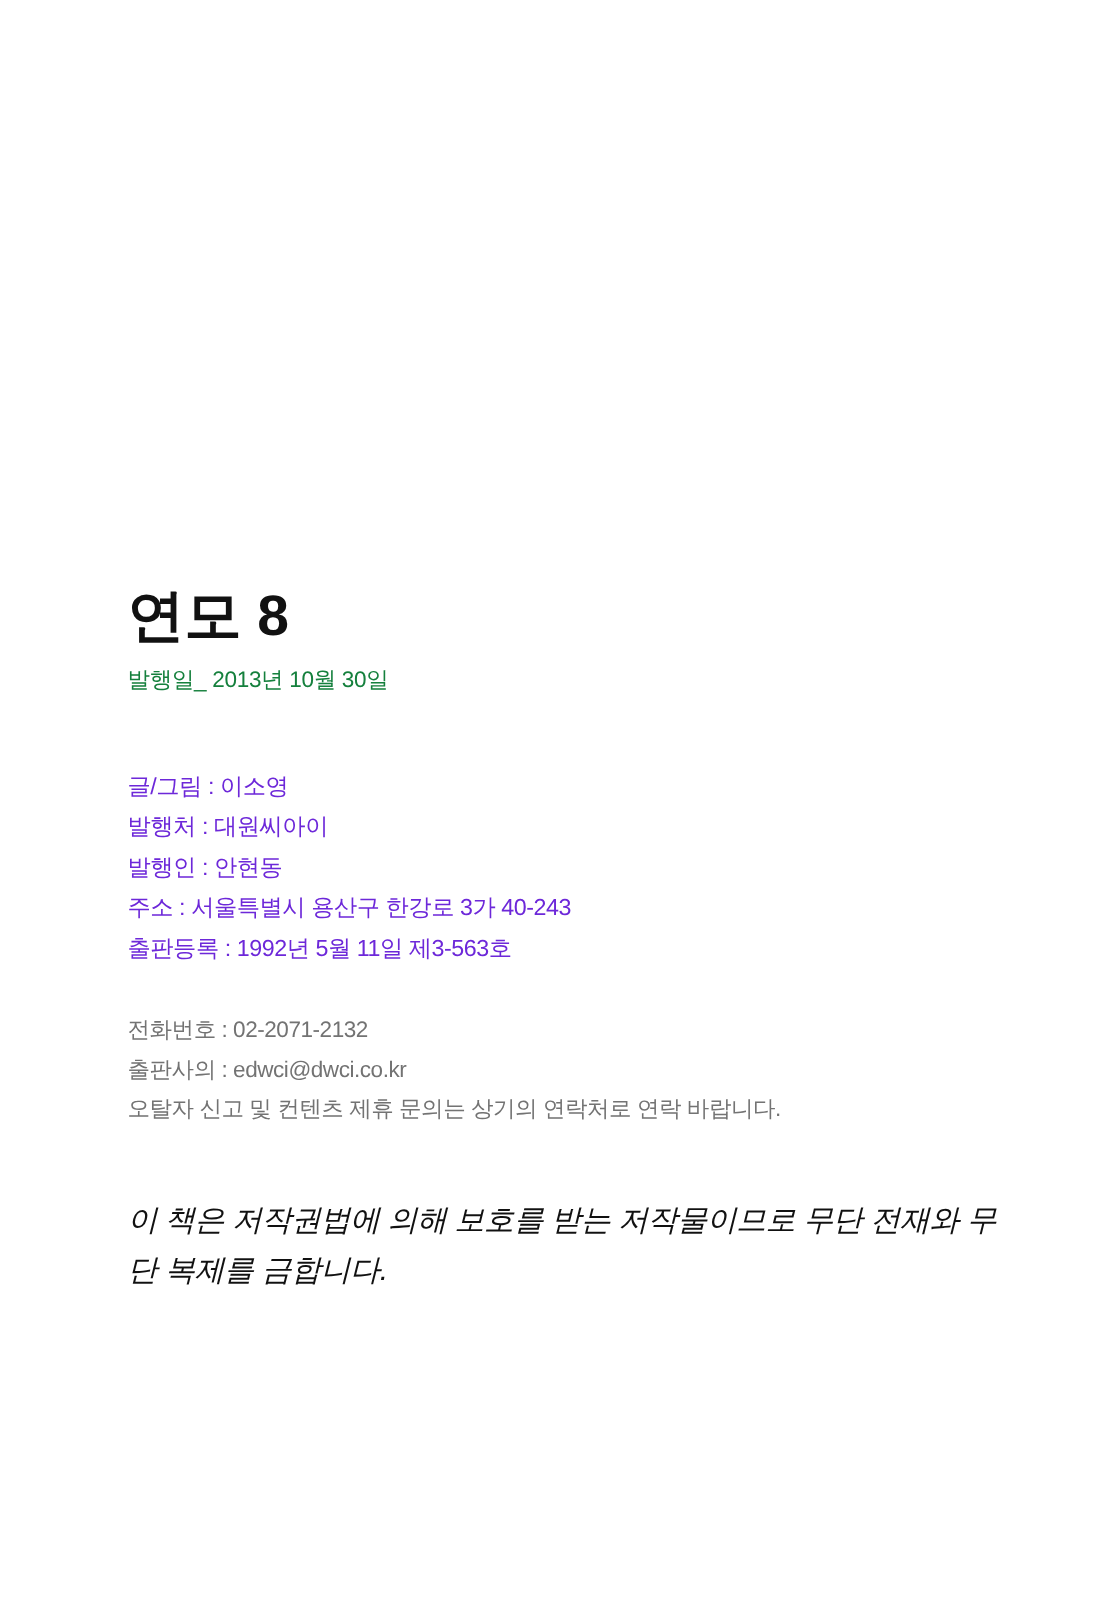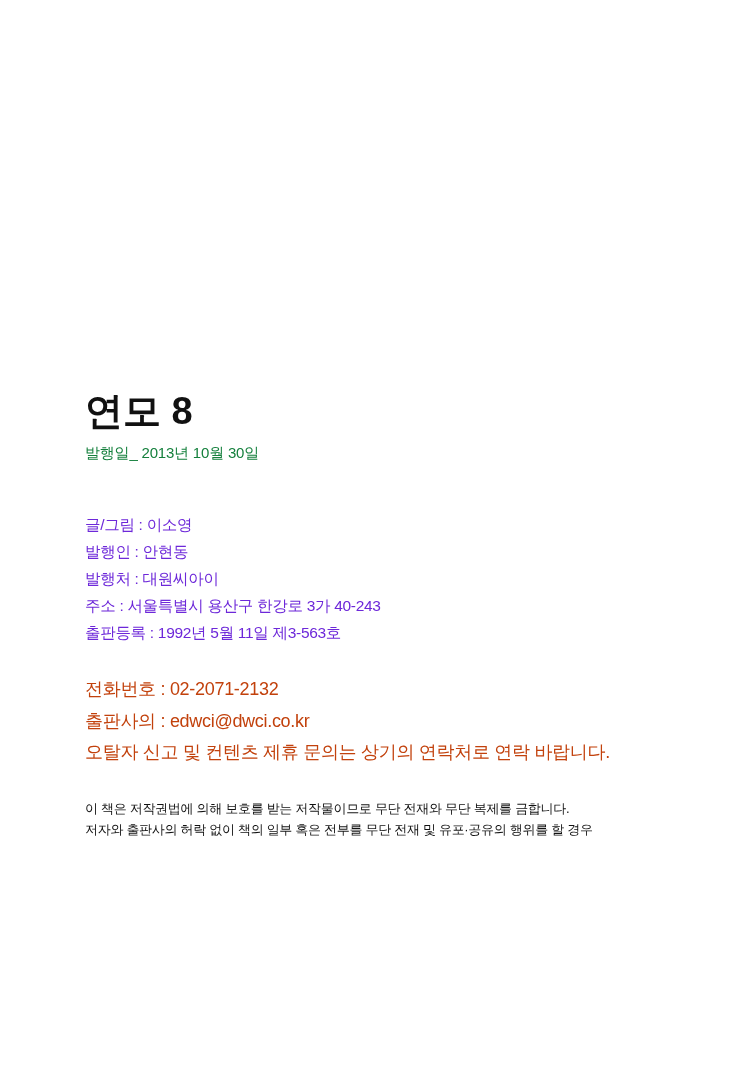--- a/index.html
+++ b/index.html
@@ -54,64 +54,64 @@
     font-size: 15.5px;
     line-height: 1.75;
     color: #6d28d9;
     letter-spacing: -0.3px;
     white-space: nowrap;
   }
   .contact {
     margin: 0 0 0 0;
   }
   .contact-line {
-    font-size: 18px;
+    font-size: 15px;
     line-height: 1.75;
-    color: #c2410c;
+    color: #737373;
     letter-spacing: -0.3px;
     white-space: nowrap;
   }
   .notice {
     position: absolute;
     left: 85px;
     top: 798px;
     width: 580px;
   }
   .notice-line {
-    font-size: 13px;
+    font-size: 20px;
     line-height: 1.65;
     color: #111111;
     letter-spacing: -0.3px;
+    font-style: italic;
   }
 </style>
 </head>
 <body>
 
 <div class="page">
 
   <div class="colophon">
 
     <h1 class="book-title">연모 8</h1>
 
     <div class="pub-date">발행일_ 2013년 10월 30일</div>
 
     <div class="credits">
       <div class="credit-line">글/그림 : 이소영</div>
+      <div class="credit-line">발행처 : 대원씨아이</div>
       <div class="credit-line">발행인 : 안현동</div>
-      <div class="credit-line">발행처 : 대원씨아이</div>
       <div class="credit-line">주소 : 서울특별시 용산구 한강로 3가 40-243</div>
       <div class="credit-line">출판등록 : 1992년 5월 11일 제3-563호</div>
     </div>
 
     <div class="contact">
       <div class="contact-line">전화번호 : 02-2071-2132</div>
       <div class="contact-line email">출판사의 : edwci@dwci.co.kr</div>
       <div class="contact-line">오탈자 신고 및 컨텐츠 제휴 문의는 상기의 연락처로 연락 바랍니다.</div>
     </div>
 
   </div>
 
   <div class="notice">
     <div class="notice-line">이 책은 저작권법에 의해 보호를 받는 저작물이므로 무단 전재와 무단 복제를 금합니다.</div>
-    <div class="notice-line">저자와 출판사의 허락 없이 책의 일부 혹은 전부를 무단 전재 및 유포·공유의 행위를 할 경우</div>
   </div>
 
 </div>
 
 </body></html>

